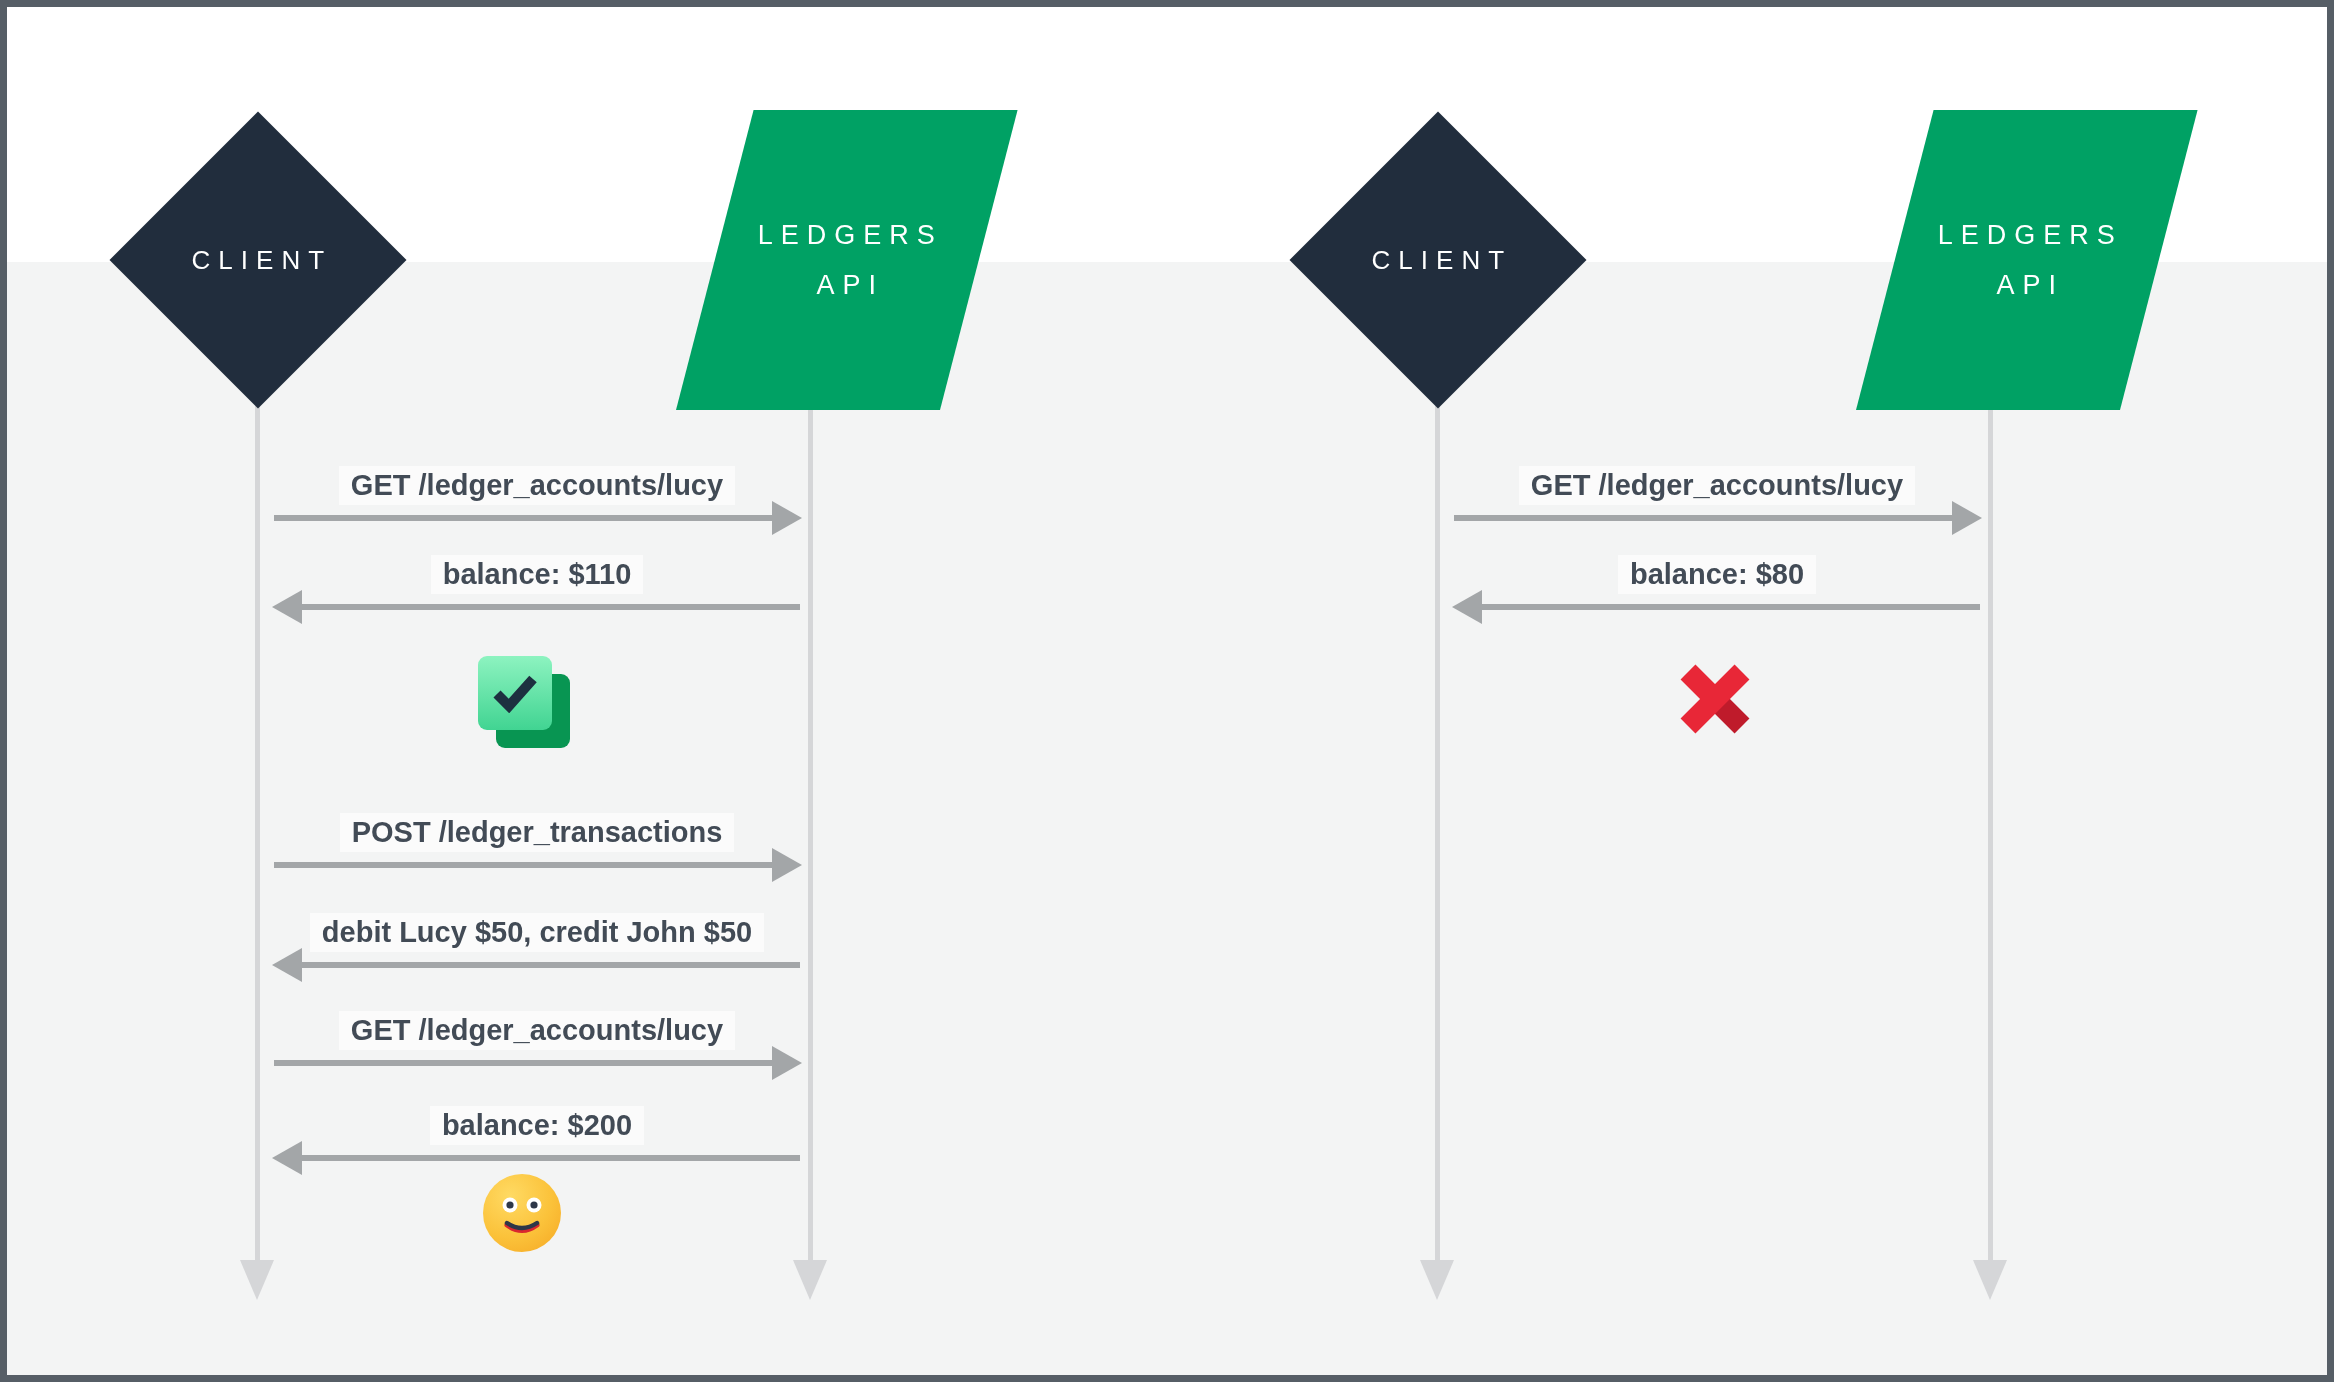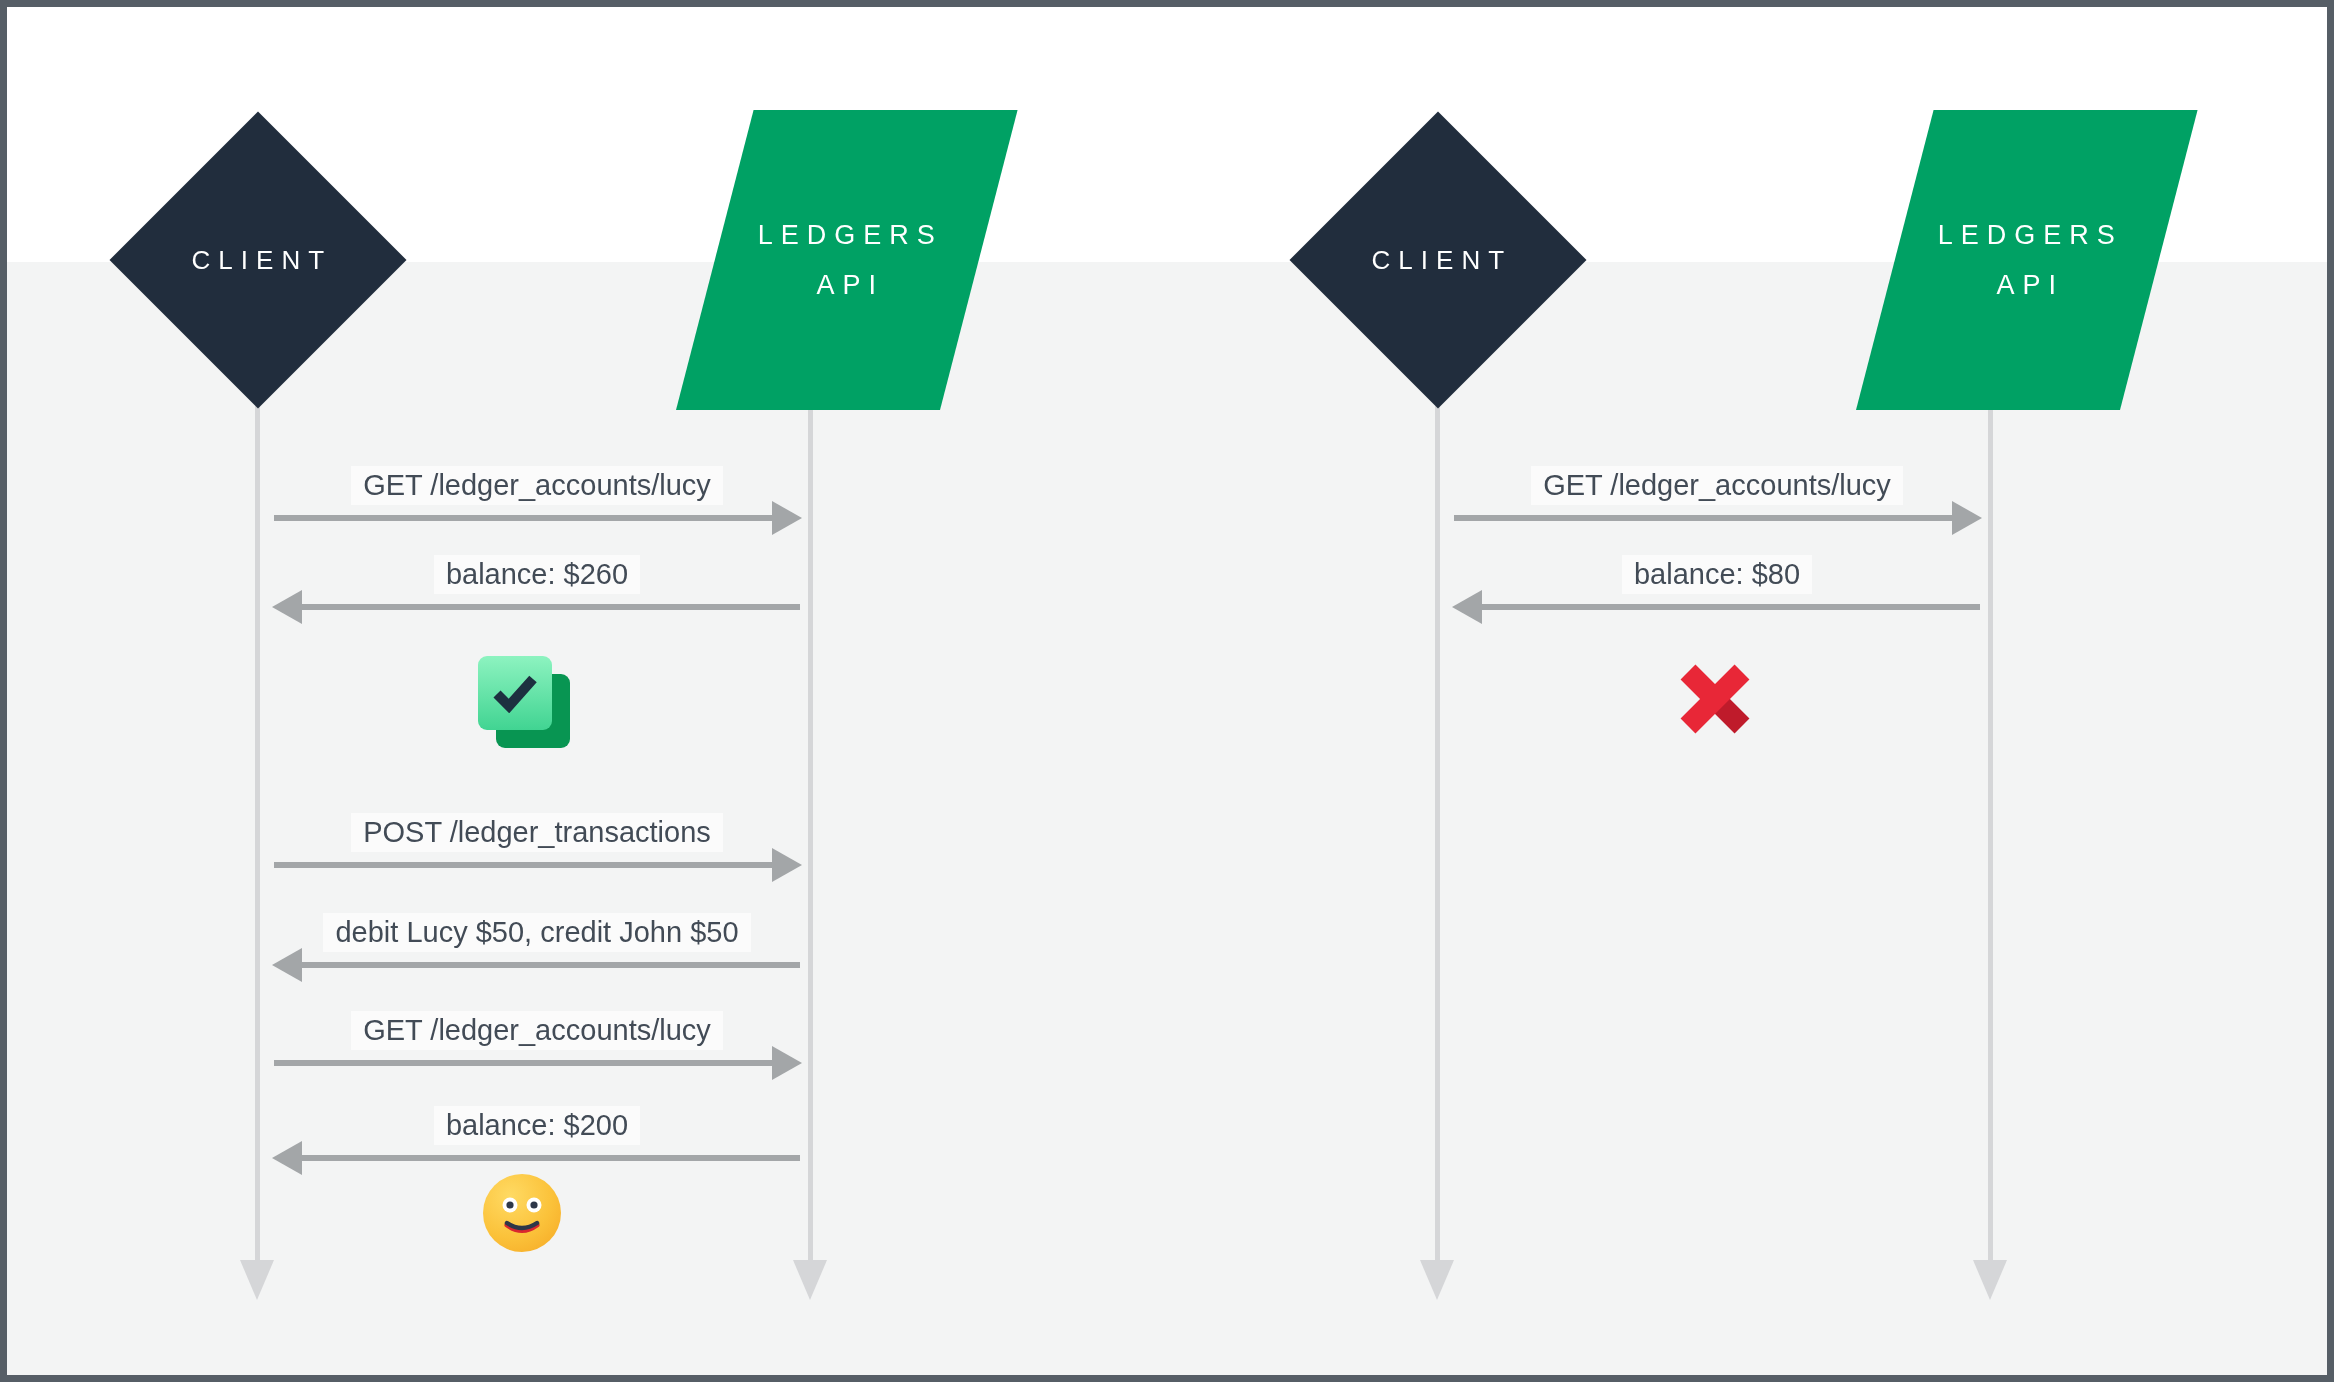--- a/index.html
+++ b/index.html
@@ -46,21 +46,21 @@
   .life-head.client{left:233px;}
   .life-head.api{left:786px;}
 
   
   .msg{position:absolute; left:267px; width:526px; height:0;}
   .msg .lbl{
     position:absolute; left:0; right:0; bottom:13px; text-align:center;
   }
   .msg .lbl span{
     display:inline-block; background:rgba(255,255,255,0.65);
-    color:#424b56; font-size:29px; font-weight:400; padding:3px 12px;
+    color:#424b56; font-size:29px; font-weight:700; padding:3px 12px;
     white-space:nowrap;
   }
   .msg .line{position:absolute; top:-3px; height:6px; background:#a3a6a8;}
   .msg.to-api .line{left:0; right:28px;}
   .msg.to-client .line{left:28px; right:0;}
   .head-r{
     position:absolute; right:-2px; top:-17px; width:0; height:0;
     border-top:17px solid transparent; border-bottom:17px solid transparent;
     border-left:30px solid #a3a6a8;
   }
@@ -110,21 +110,21 @@
         <div>API</div>
       </div>
     </div>
 
     <div class="msg to-api" style="top:511px">
       <div class="lbl"><span>GET /ledger_accounts/lucy</span></div>
       <div class="line"></div>
       <div class="head-r"></div>
     </div>
     <div class="msg to-client" style="top:600px">
-      <div class="lbl"><span>balance: $260</span></div>
+      <div class="lbl"><span>balance: $110</span></div>
       <div class="line"></div>
       <div class="head-l"></div>
     </div>
 
     <div class="icon-check">
       <div class="back"></div>
       <div class="front">
         <svg width="46" height="40" viewBox="0 0 46 40">
           <polyline points="5,21 17,33 41,6" fill="none" stroke="#1d3040" stroke-width="10" stroke-linecap="butt" stroke-linejoin="miter"></polyline>
         </svg>

